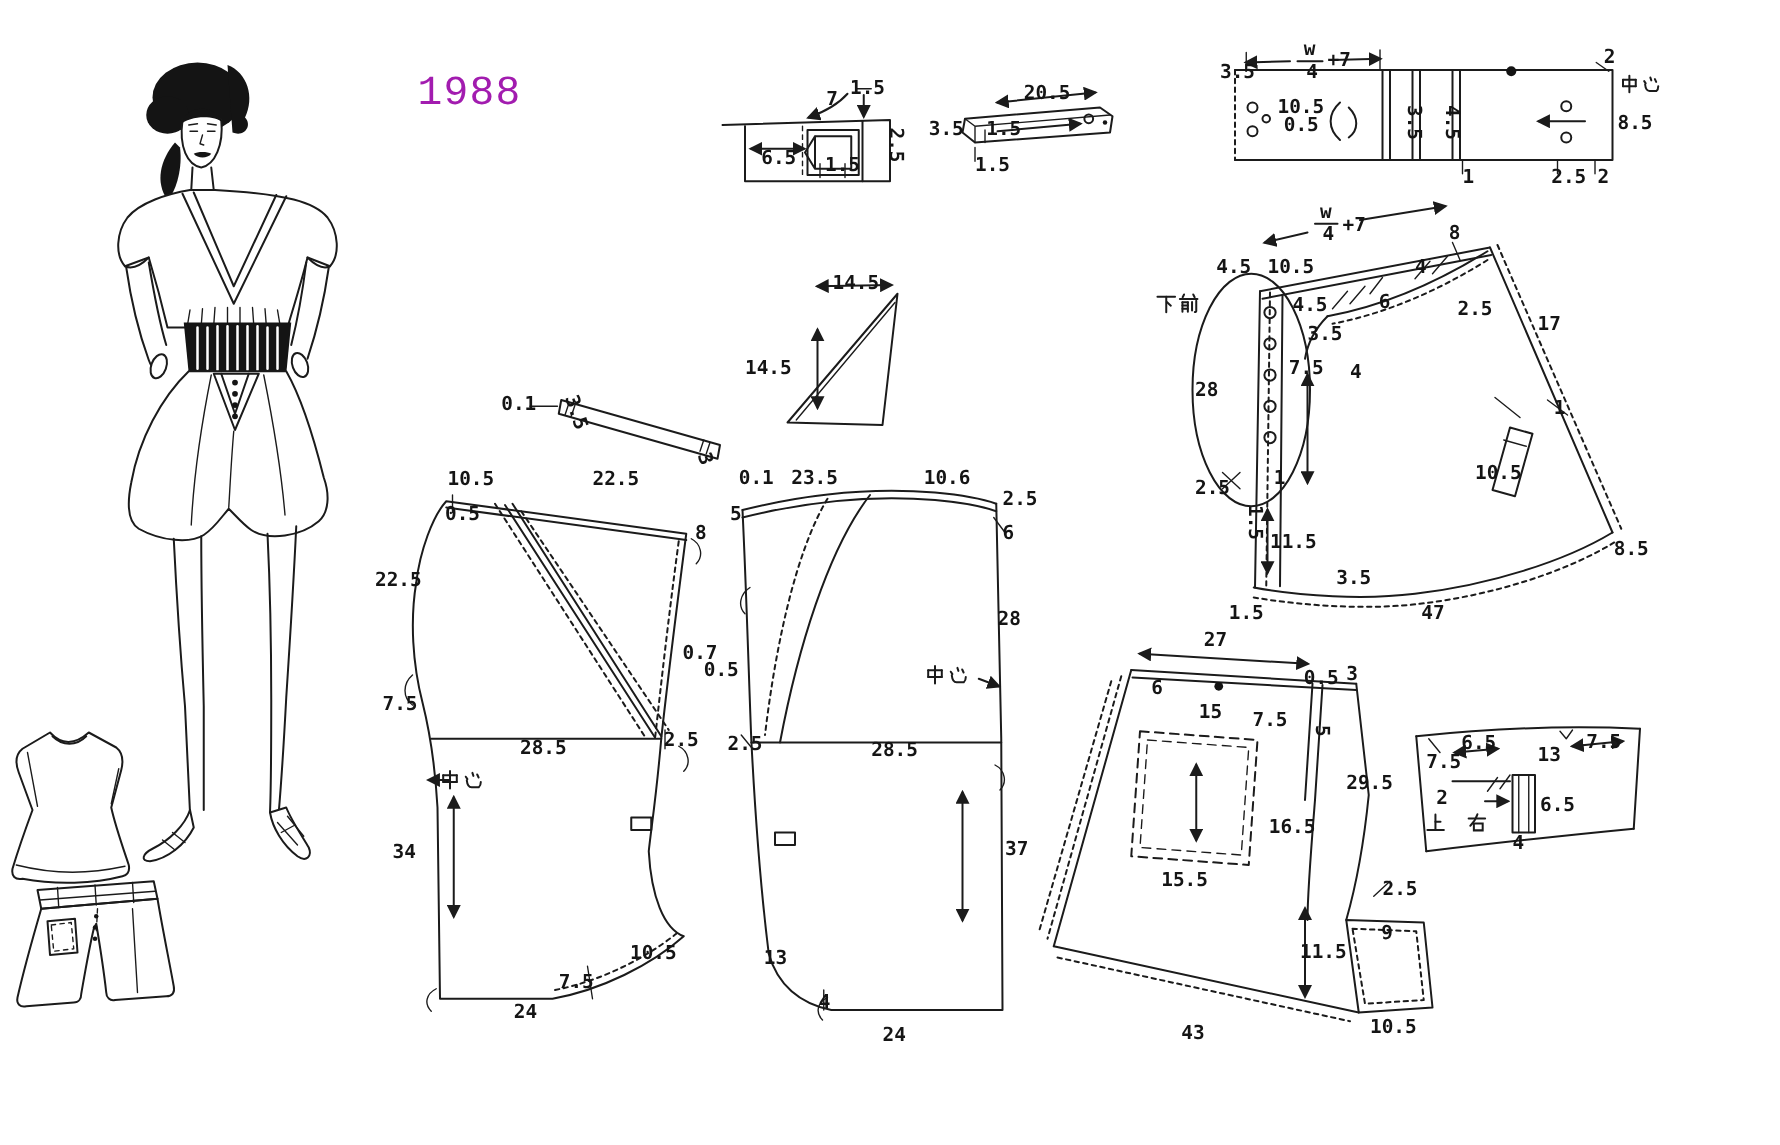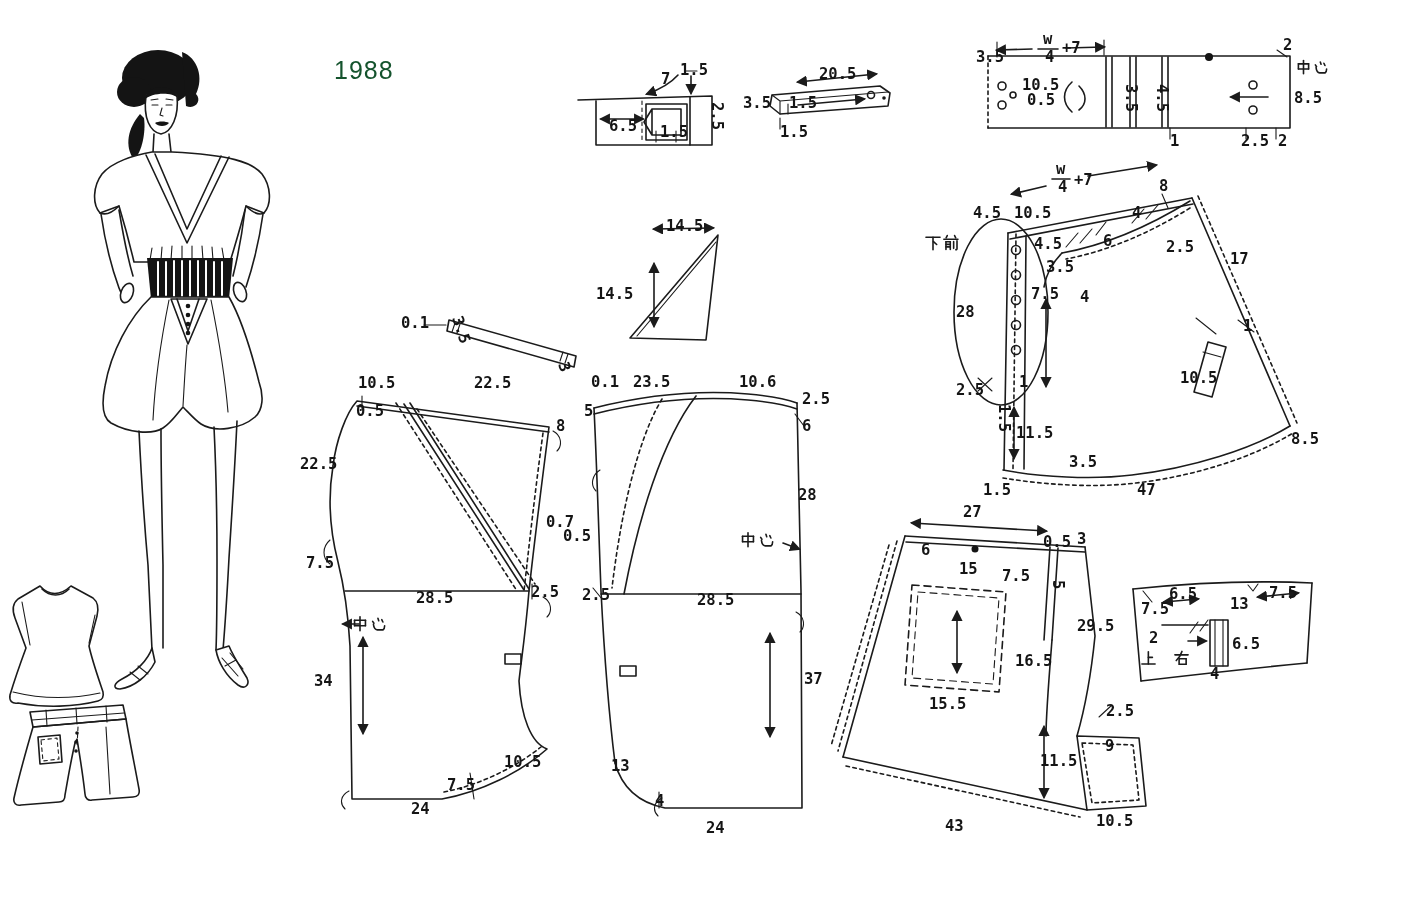--- a/index.html
+++ b/index.html
@@ -2,21 +2,21 @@
 <html><head>
 <meta charset="utf-8">
 <style>
   html,body { margin:0; padding:0; background:#e9e9e9; }
   .canvas {
     position:relative; width:1424px; height:916px; background:#ffffff;
     overflow:hidden; font-family:"Liberation Sans", sans-serif;
   }
   .year {
     position:absolute; left:334px; top:56px;
-    font-family:Liberation Sans, sans-serif; font-size:25px; color:#14532d;
+    font-family:Liberation Mono, monospace; font-size:33px; color:#a21caf;
     letter-spacing:1px;
   }
   #art { position:absolute; left:0; top:0; }
   .ink   { fill:none; stroke:#1b1b1b; stroke-width:1.6; stroke-linecap:round; stroke-linejoin:round; }
   .thin  { stroke-width:1.1; }
   .fillk { fill:#141414; stroke:none; }
   .wfill { fill:#ffffff; }
   .rib   { stroke:#ffffff; stroke-width:2; }
   .d1 { stroke-dasharray:7 5; }
   .d2 { stroke-dasharray:3.5 3.5; }

